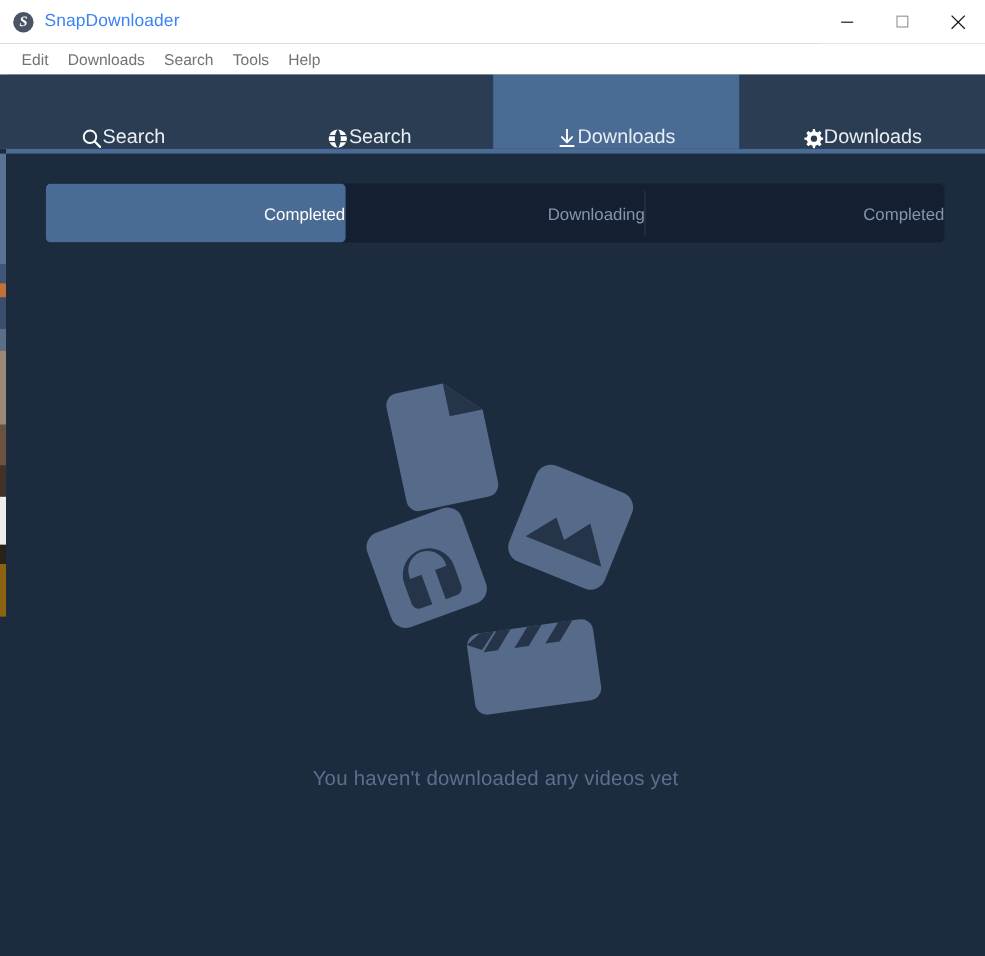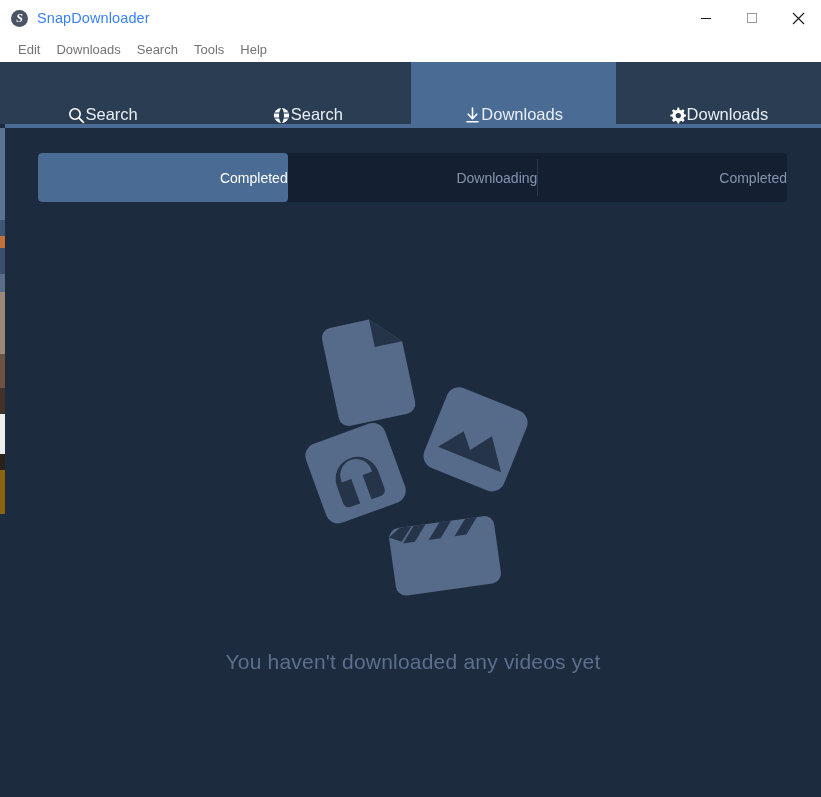--- a/index.html
+++ b/index.html
@@ -199,22 +199,22 @@
     flex-direction: column;
     align-items: center;
   }
   .empty-art {
     width: 240px;
     height: 290px;
     position: relative;
   }
   .empty-art svg { display: block; }
   .empty-msg {
-    margin-top: 52px;
-    font-size: 21px;
+    margin-top: 41px;
+    font-size: 17px;
     color: #5c6f8c;
     letter-spacing: 0.2px;
     white-space: nowrap;
   }
 </style>
 </head>
 <body>
 
 <div id="app">
 

